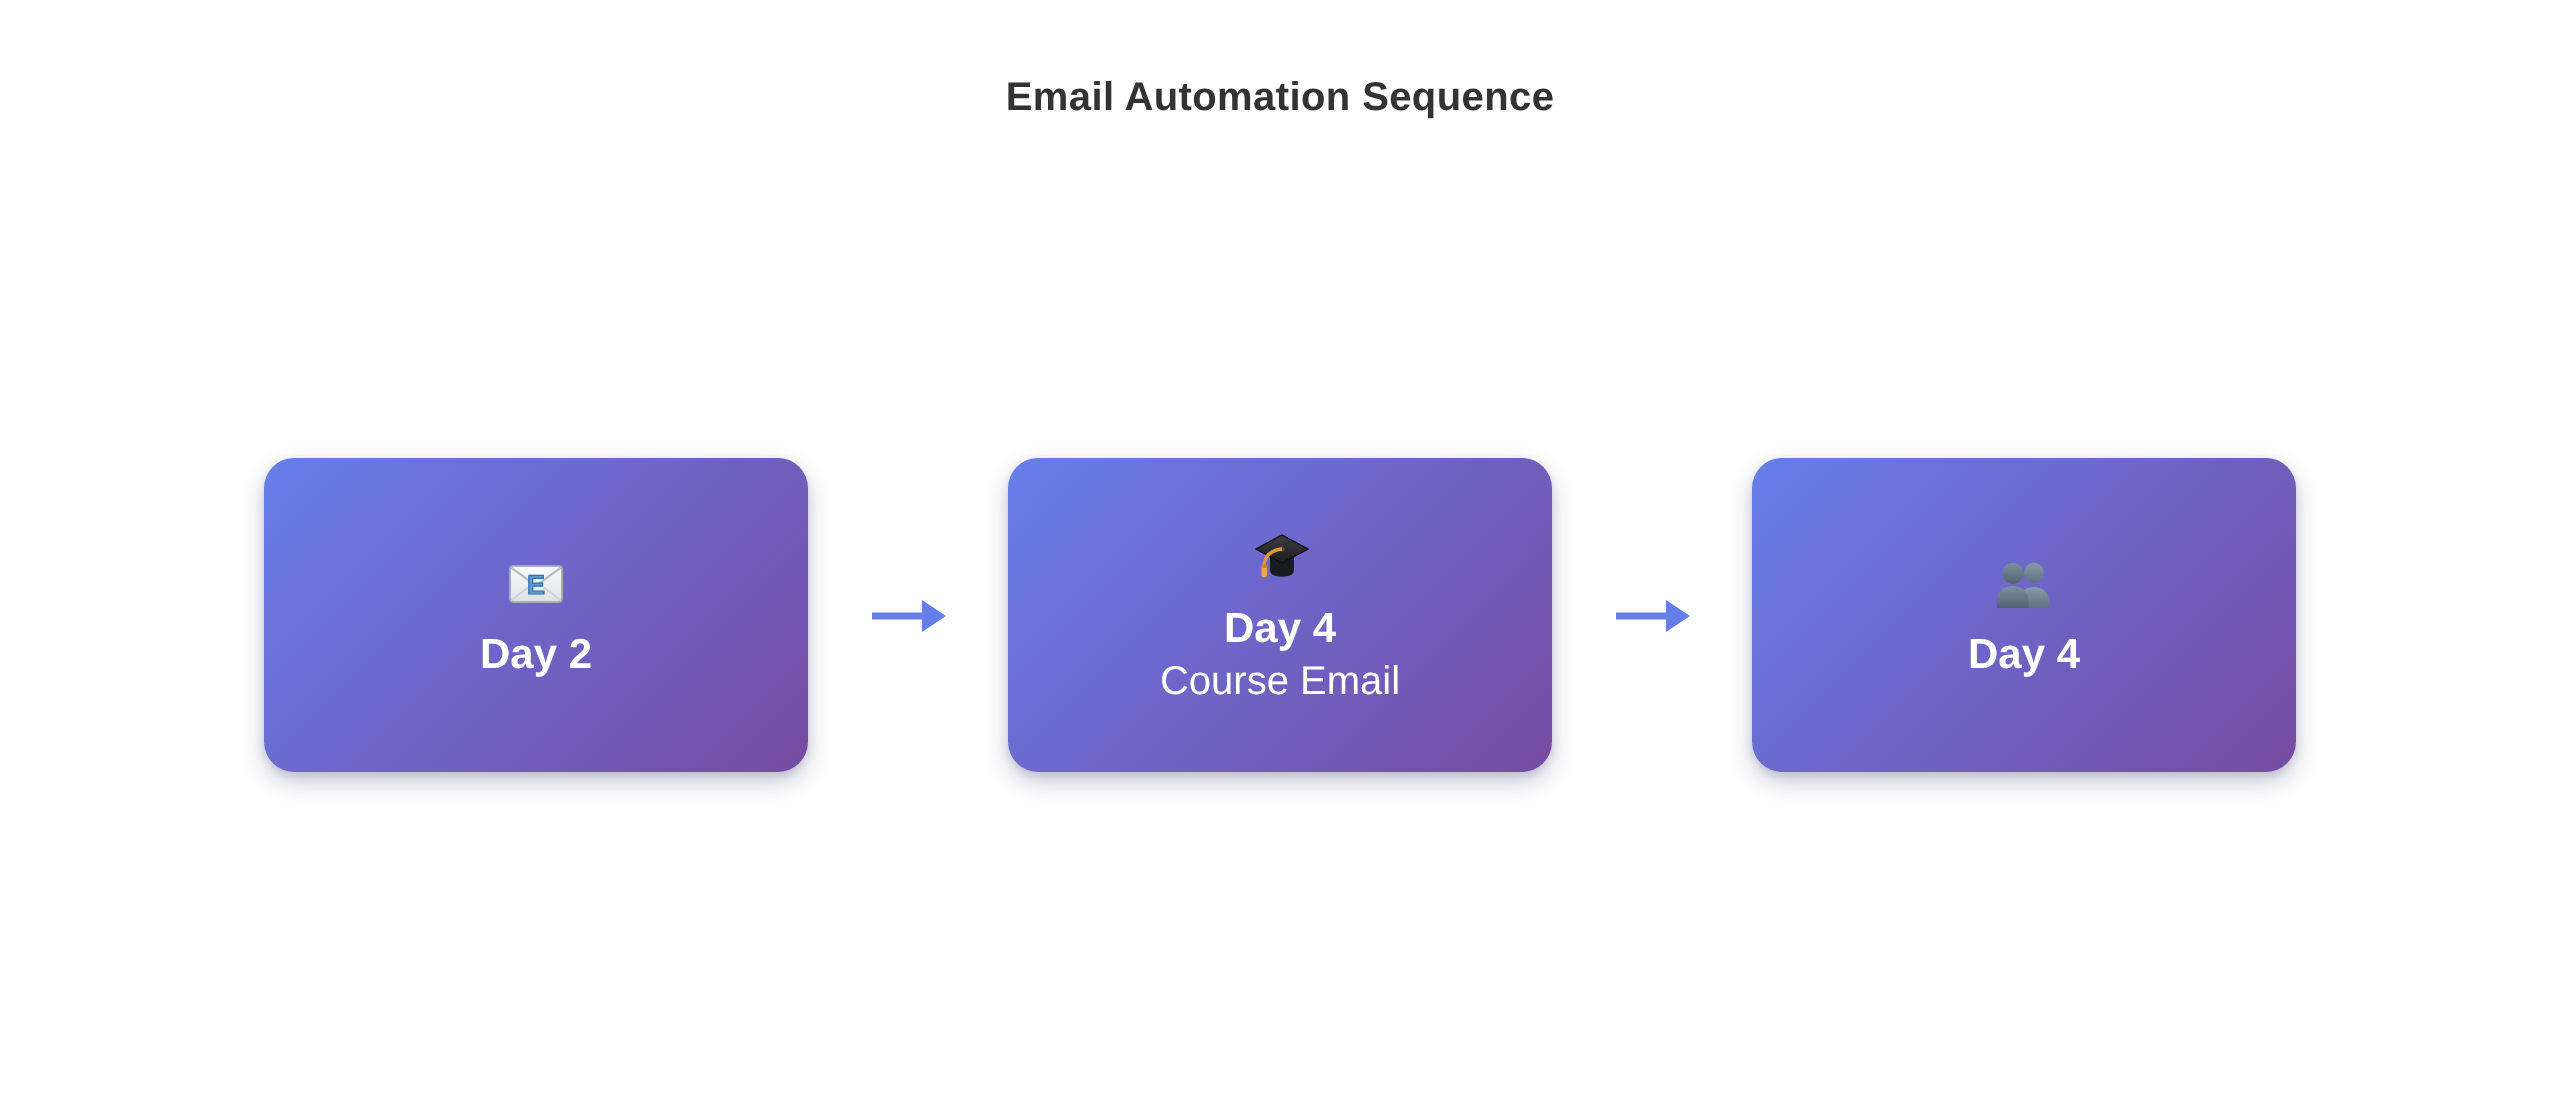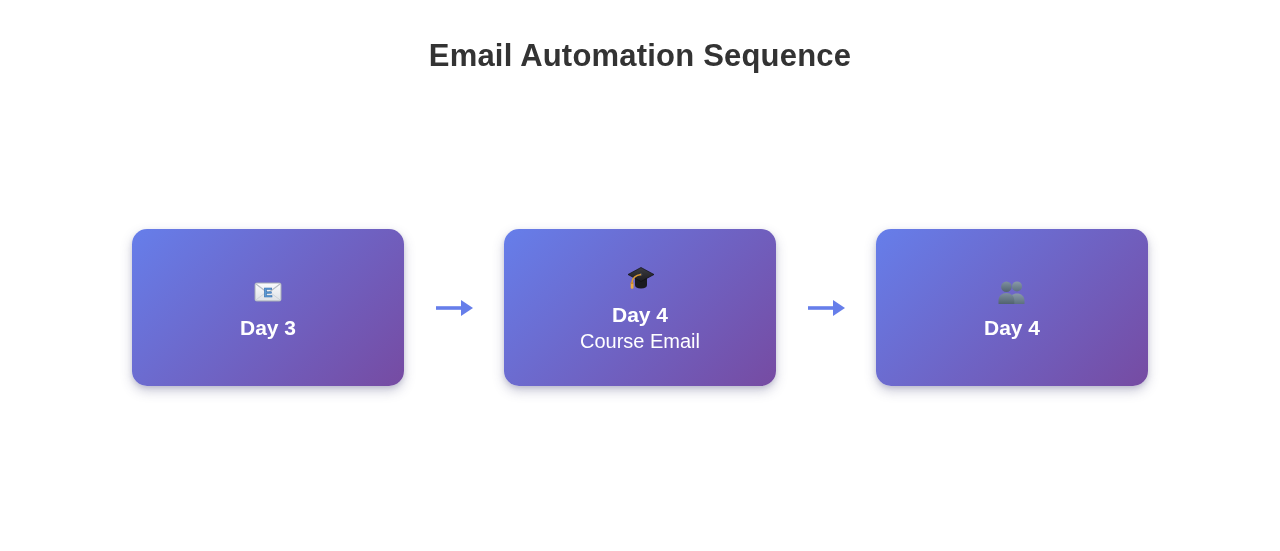--- a/index.html
+++ b/index.html
@@ -8,21 +8,21 @@
     background: #ffffff;
     font-family: "Liberation Sans", sans-serif;
     overflow: hidden;
     position: relative;
   }
   .page-title {
     position: absolute;
     top: 38px; left: 0;
     width: 1280px;
     text-align: center;
-    font-size: 31px;
+    font-size: 20px;
     font-weight: 700;
     color: #333333;
     letter-spacing: 0.2px;
   }
   .flow {
     position: absolute;
     top: 229px; left: 132px;
     display: flex;
     align-items: center;
   }
@@ -82,21 +82,21 @@
             <stop offset="0" stop-color="#fbfcfd"></stop>
             <stop offset="1" stop-color="#dde1e6"></stop>
           </linearGradient>
         </defs>
         <rect x="1" y="2" width="26" height="18" rx="1.6" fill="url(#envBody)" stroke="#a7adb6" stroke-width="1"></rect>
         <path d="M1.6,2.8 L14,12 L26.4,2.8" fill="none" stroke="#b7bdc5" stroke-width="1.1"></path>
         <path d="M1.6,19.2 L10,12.8 M26.4,19.2 L18,12.8" fill="none" stroke="#ccd1d7" stroke-width="0.9"></path>
         <text x="14" y="16.2" text-anchor="middle" font-family="Liberation Sans, sans-serif" font-size="13.5" font-weight="bold" fill="#5b9bd5" stroke="#376fae" stroke-width="0.6">E</text>
       </svg>
     </div>
-    <div class="step-day">Day 3</div>
+    <div class="step-day">Day 2</div>
   </div>
 
   <div class="arrow-cell">
     <svg width="38" height="22" viewBox="0 0 38 22">
       <line x1="1" y1="11" x2="27" y2="11" stroke="#667eea" stroke-width="3.6"></line>
       <polygon points="26,3 38,11 26,19" fill="#667eea"></polygon>
     </svg>
   </div>
 
   <div class="step-card">

